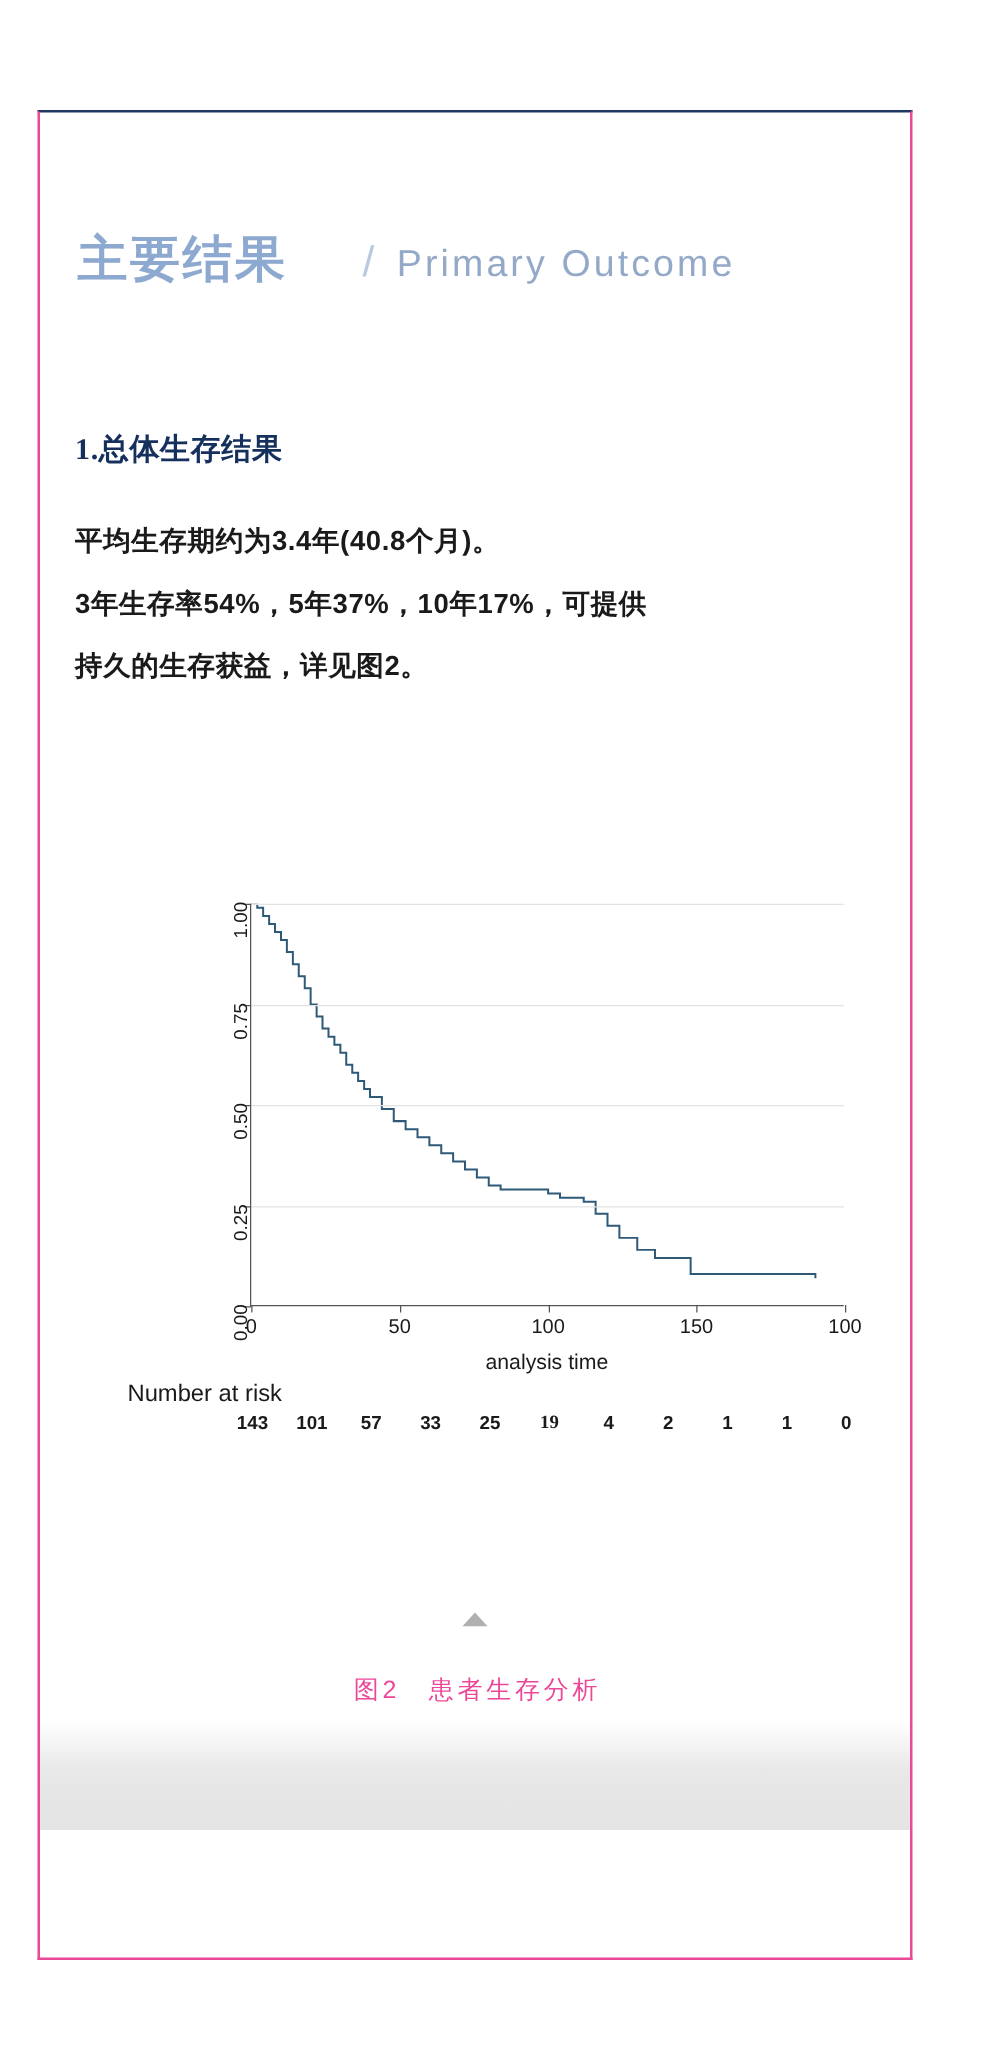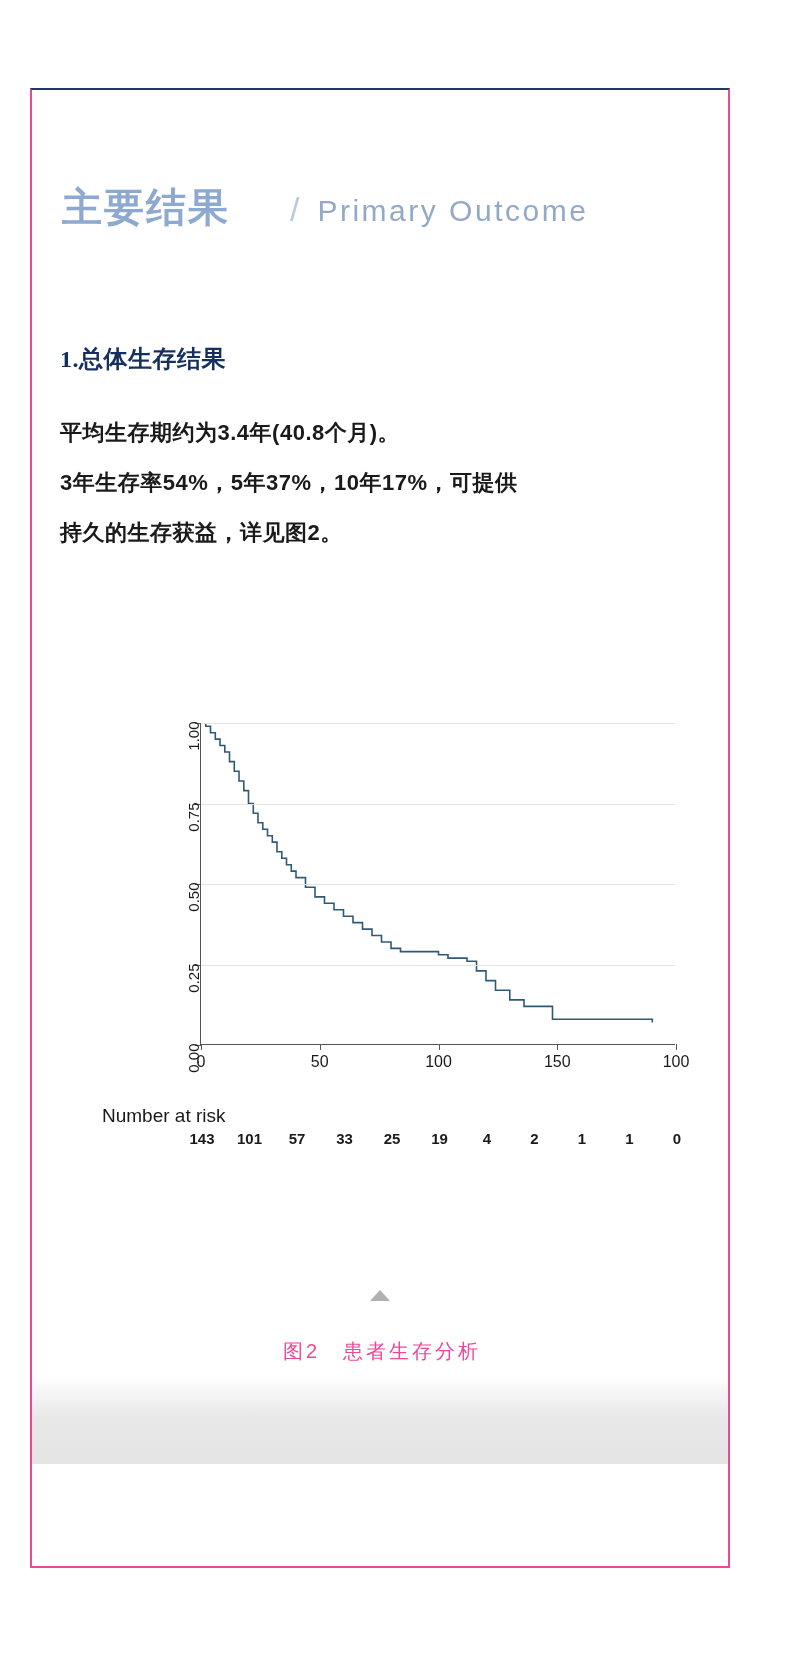--- a/index.html
+++ b/index.html
@@ -264,28 +264,29 @@
         <div class="xtick" style="left: 118.75px;"></div>
         <div class="xlabel-val" style="left: 118.75px;">50</div>
         <div class="xtick" style="left: 237.5px;"></div>
         <div class="xlabel-val" style="left: 237.5px;">100</div>
         <div class="xtick" style="left: 356.25px;"></div>
         <div class="xlabel-val" style="left: 356.25px;">150</div>
         <div class="xtick" style="left: 475px;"></div>
         <div class="xlabel-val" style="left: 475px;">100</div>
       </div>
 
+    <div class="axis-title">analysis time</div>
     <div class="risk-label">Number at risk</div>
     <div class="risk-row" id="riskrow">
         <div class="risk-num" style="left: 0px;">143</div>
         <div class="risk-num" style="left: 47.5px;">101</div>
         <div class="risk-num" style="left: 95px;">57</div>
         <div class="risk-num" style="left: 142.5px;">33</div>
         <div class="risk-num" style="left: 190px;">25</div>
-        <div class="risk-num" style="left: 237.5px;">19</div>
+        <div class="risk-num" style="left: 237.5px; font-family: Liberation Serif, serif;">19</div>
         <div class="risk-num" style="left: 285px;">4</div>
         <div class="risk-num" style="left: 332.5px;">2</div>
         <div class="risk-num" style="left: 380px;">1</div>
         <div class="risk-num" style="left: 427.5px;">1</div>
         <div class="risk-num" style="left: 475px;">0</div>
       </div>
   </div>
 
   <div class="caret"></div>
   <div class="figure-caption">图2　患者生存分析</div>

